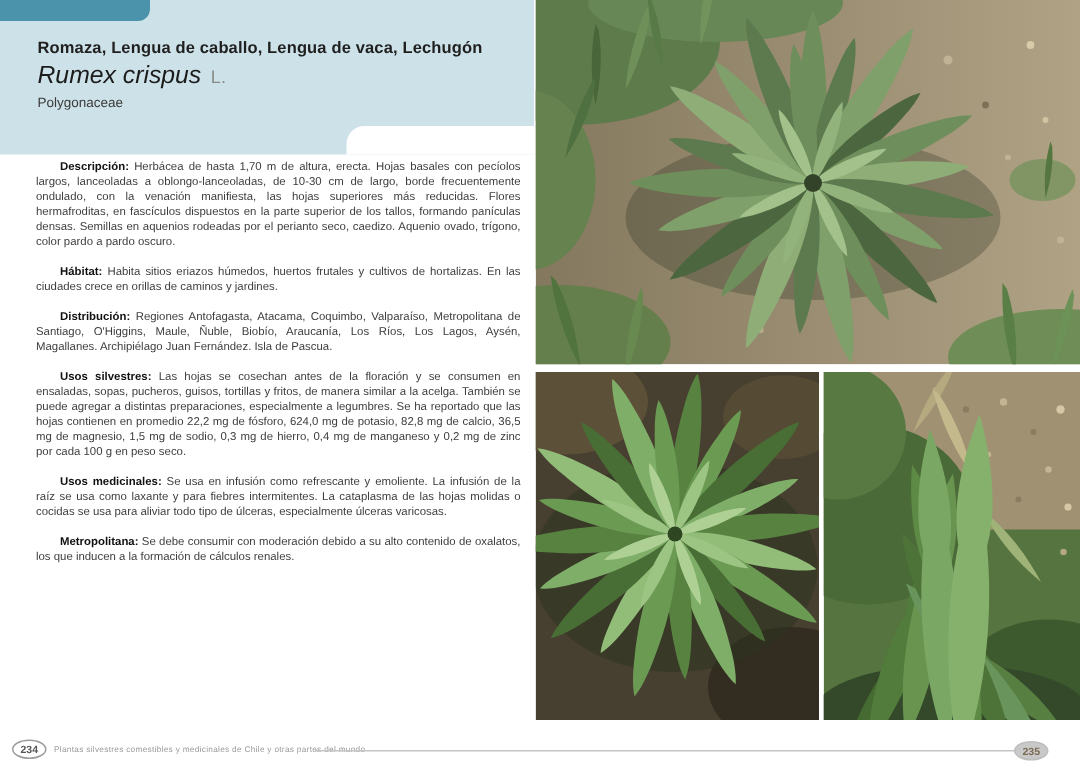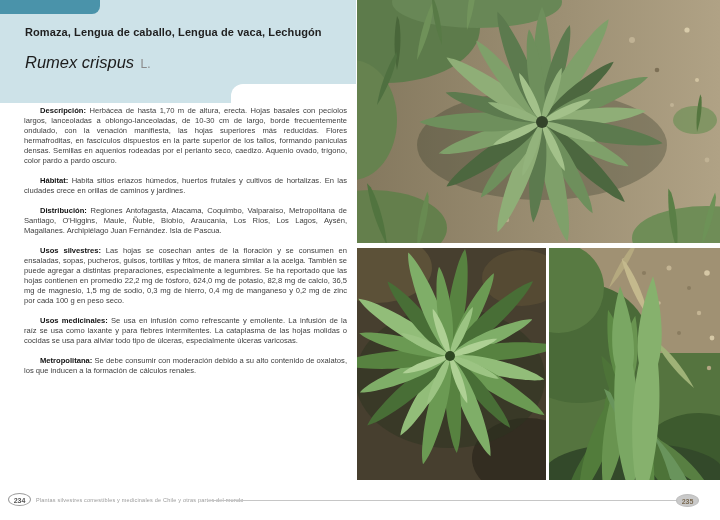--- a/index.html
+++ b/index.html
@@ -8,21 +8,21 @@
     position:relative; width:720px; height:520px; background:#ffffff;
     font-family:"Liberation Sans", sans-serif; overflow:hidden;
     margin:0 auto;
   }
   
   .header-band { position:absolute; left:0; top:0; width:356px; height:103px; background:#cde2e8; }
   .accent-tab  { position:absolute; left:0; top:0; width:100px; height:14px; background:#4a93aa; border-bottom-right-radius:8px; }
   .corner-notch{ position:absolute; left:231px; top:84px; width:125px; height:19px; background:#ffffff; border-top-left-radius:12px; }
   .header-inner{ position:absolute; left:25px; top:26px; }
   .common-names{ font-size:11px; font-weight:bold; color:#1f1f1f; letter-spacing:0.1px; }
-  .sci-row     { margin-top:15px; }
+  .sci-row     { margin-top:3px; }
   .sci-name    { font-size:16.5px; font-style:italic; color:#1c1c1c; }
   .sci-author  { font-size:12px; color:#8a8a8a; margin-left:2px; }
   .family      { font-size:9px; color:#3a3a3a; margin-top:3px; }
   
   .text-col { position:absolute; left:24px; top:106px; width:323px; color:#3d3d3d; }
   .section  { font-size:7.6px; line-height:10px; text-align:justify; margin-bottom:10px; }
   .s-label  { font-weight:bold; color:#111;padding-left:16px; }
   
   .photo { position:absolute; overflow:hidden; }
   .photo svg { display:block; }
@@ -56,20 +56,21 @@
 <div class="canvas">
 
   <div class="header-band">
     <div class="accent-tab"></div>
     <div class="header-inner">
       <div class="common-names">Romaza, Lengua de caballo, Lengua de vaca, Lechugón</div>
       <div class="sci-row">
         <span class="sci-name">Rumex crispus</span>
         <span class="sci-author">L.</span>
       </div>
+      <div class="family">Polygonaceae</div>
     </div>
     <div class="corner-notch"></div>
   </div>
 
   <div class="text-col">
     <p class="section">
       <span class="s-label">Descripción:</span>
       <span class="s-text">Herbácea de hasta 1,70 m de altura, erecta. Hojas basales con pecíolos largos, lanceoladas a oblongo-lanceoladas, de 10-30 cm de largo, borde frecuentemente ondulado, con la venación manifiesta, las hojas superiores más reducidas. Flores hermafroditas, en fascículos dispuestos en la parte superior de los tallos, formando panículas densas. Semillas en aquenios rodeadas por el perianto seco, caedizo. Aquenio ovado, trígono, color pardo a pardo oscuro.</span>
     </p>
     <p class="section">

